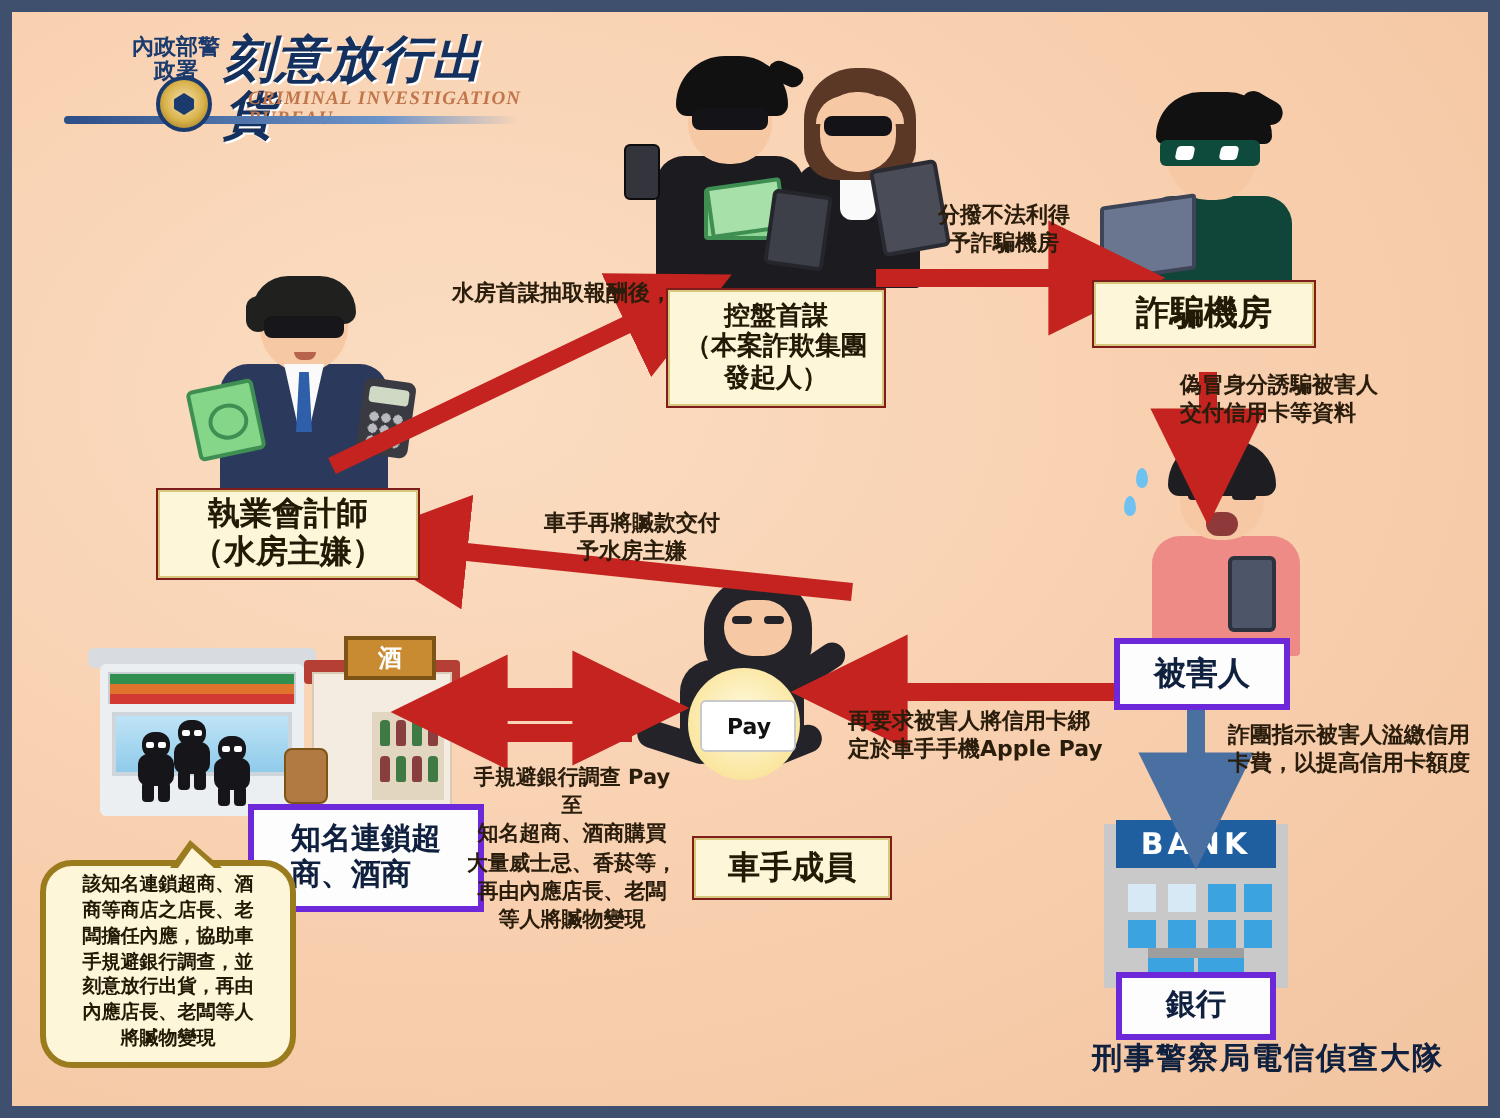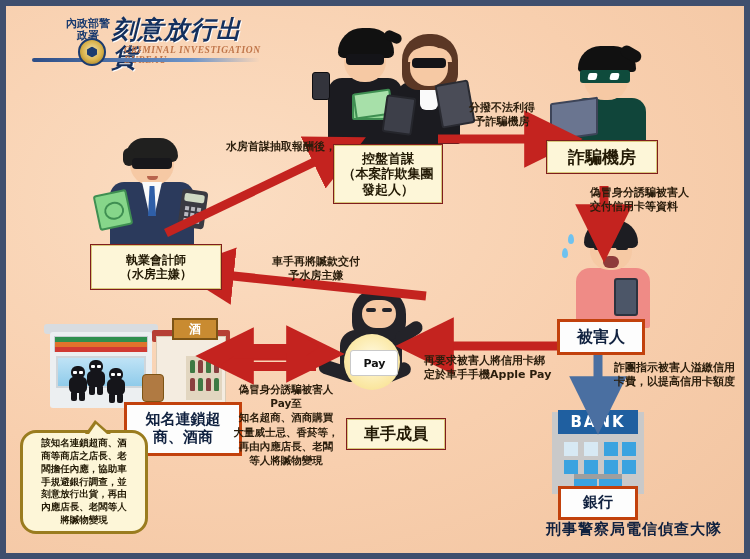--- a/index.html
+++ b/index.html
@@ -59,22 +59,22 @@
   
   .boxGold{
     position:absolute;background:#fdf6d8;border:1px solid #7f1d1d;
     box-shadow:0 0 0 1px #d8c87b inset;
     text-align:center;color:#231a05;font-weight:bold;
     display:flex;align-items:center;justify-content:center;
     font-family:"DejaVu Sans","Liberation Sans",sans-serif;
     line-height:1.18;
   }
   .boxBlue{
-    position:absolute;background:#fdfdfd;border:3px solid #c2410c;
-    text-align:center;color:#10213f;font-weight:bold;
+    position:absolute;background:#fdfdfd;border:3px solid #6d28d9;
+    text-align:left;color:#10213f;font-weight:bold;
     display:flex;align-items:center;justify-content:center;
     font-family:"DejaVu Sans","Liberation Sans",sans-serif;
     line-height:1.18;
   }
   .callout{
     position:absolute;background:#fdf6d8;border:3px solid #9a7c1f;border-radius:16px;
     color:#231a05;font-weight:bold;text-align:center;line-height:1.35;
     font-family:"DejaVu Sans","Liberation Sans",sans-serif;
     display:flex;align-items:center;justify-content:center;padding:6px 7px;
     box-sizing:border-box;
@@ -392,21 +392,21 @@
     <g>
       <line x1="420" y1="290" x2="208" y2="268" stroke="#c4231f" stroke-width="9" marker-end="url(#rhead)"></line>
     </g>
   </svg>
 
   <div class="abs" style="left:228px;top:338px;width:82px;height:9px;background:#c4231f;z-index:3"></div>
   <div class="abs" style="left:300px;top:332px;width:0;height:0;border-top:9px solid transparent;border-bottom:9px solid transparent;border-left:13px solid #c4231f;z-index:3"></div>
   <div class="abs" style="left:228px;top:356px;width:82px;height:9px;background:#c4231f;z-index:3"></div>
   <div class="abs" style="left:215px;top:350px;width:0;height:0;border-top:9px solid transparent;border-bottom:9px solid transparent;border-right:13px solid #c4231f;z-index:3"></div>
 
-  <div class="boxGold" id="box-accountant" style="left:84px;top:238px;width:130px;height:44px;font-size:12px;z-index:5">
+  <div class="boxGold" id="box-accountant" style="left:72px;top:238px;width:130px;height:44px;font-size:16px;z-index:5">
     <div>
       <div>執業會計師</div>
       <div>（水房主嫌）</div>
     </div>
   </div>
 
   <div class="boxGold" id="box-mastermind" style="left:327px;top:138px;width:108px;height:58px;font-size:13px;z-index:5">
     <div>
       <div>控盤首謀</div>
       <div>（本案詐欺集團</div>
@@ -455,21 +455,21 @@
     <div>詐團指示被害人溢繳信用</div>
     <div>卡費，以提高信用卡額度</div>
   </div>
 
   <div class="lbl" style="left:418px;top:348px;width:142px;font-size:11px;text-align:left;z-index:5">
     <div>再要求被害人將信用卡綁</div>
     <div>定於車手手機Apple Pay</div>
   </div>
 
   <div class="lbl" style="left:226px;top:376px;width:108px;font-size:10.5px;line-height:1.35;z-index:5">
-    <div>偽冒身分誘騙被害人 Pay至</div>
+    <div>手規避銀行調查 Pay至</div>
     <div>知名超商、酒商購買</div>
     <div>大量威士忌、香菸等，</div>
     <div>再由內應店長、老闆</div>
     <div>等人將贓物變現</div>
   </div>
 
   <div class="lbl" style="left:240px;top:249px;width:140px;font-size:11px;z-index:5">
     <div>車手再將贓款交付</div>
     <div>予水房主嫌</div>
   </div>

